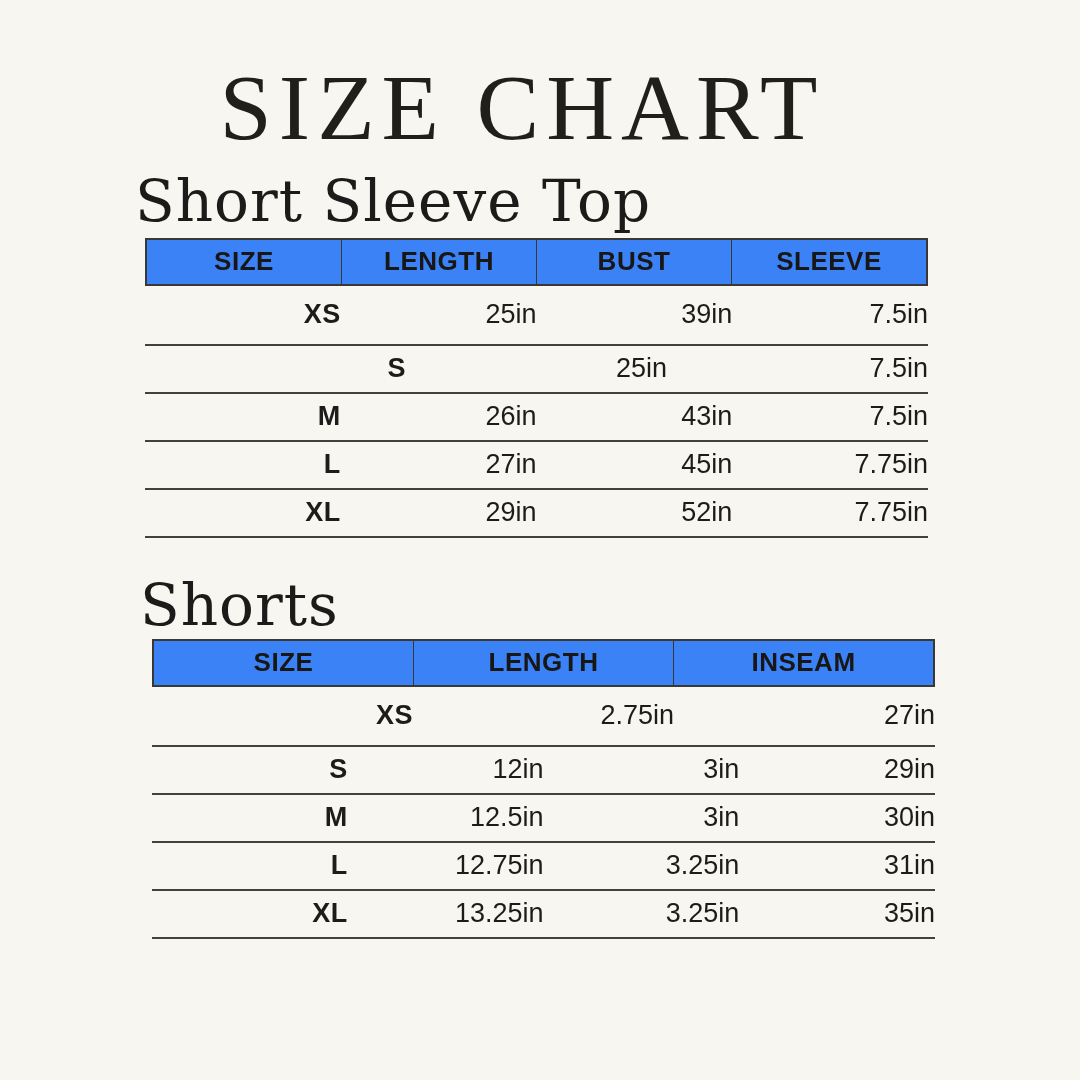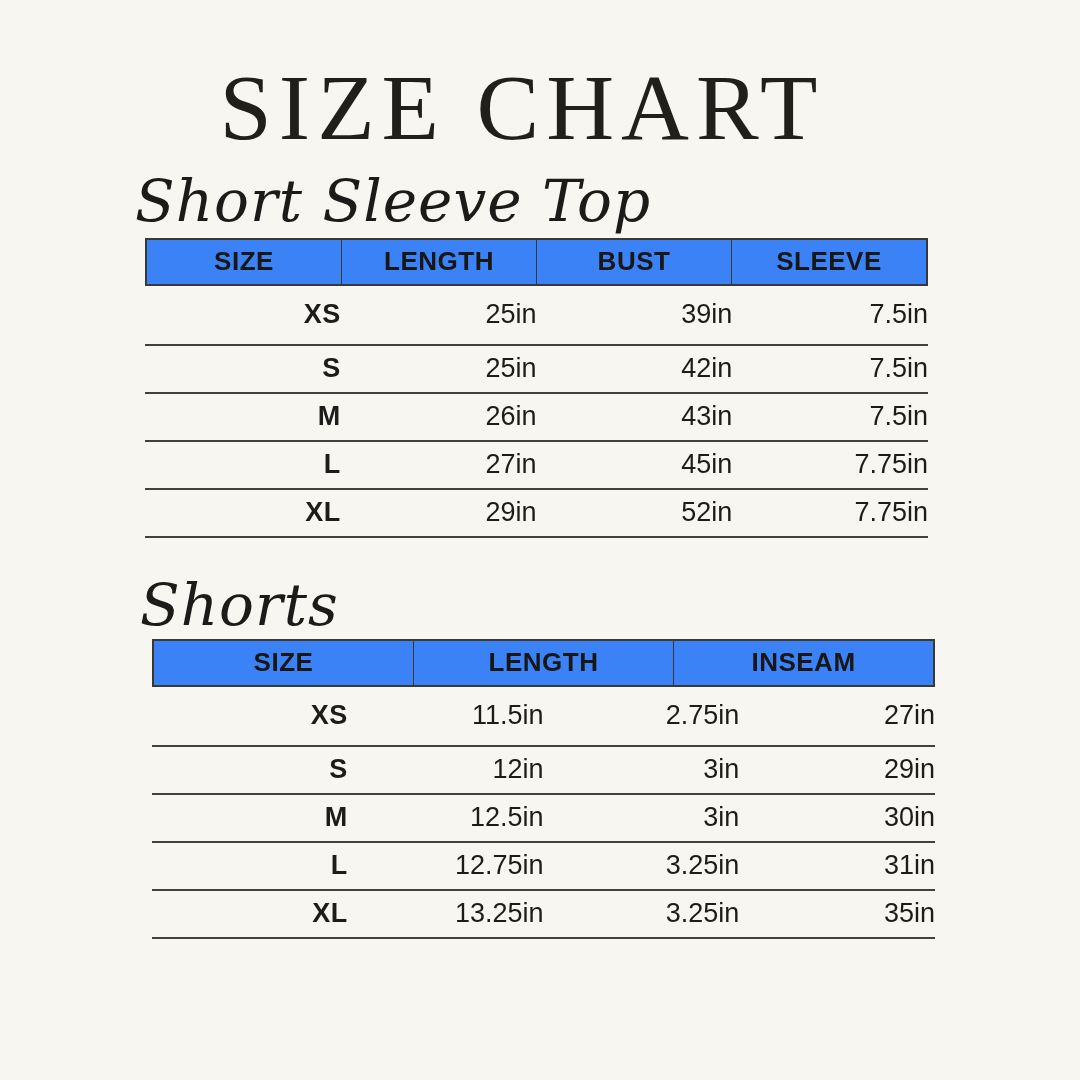--- a/index.html
+++ b/index.html
@@ -18,21 +18,20 @@
     font-family:"Liberation Serif", serif;
     font-weight:400;
     font-size:94px;
     line-height:1.0;
     letter-spacing:7px;
     color:#211f1c;
   }
 
   .section-heading {
     font-family:"DejaVu Serif", serif;
-    font-style:italic;
     font-weight:500;
     font-size:58px;
     line-height:1.1;
     color:#1c1b19;
     letter-spacing:1px;
   }
   .heading-top { margin:16px 0 4px 135px; }
   .heading-shorts { margin:36px 0 1px 140px; }
 
   .size-table { width:783px; }
@@ -91,21 +90,20 @@
     <div class="tbody">
       <div class="tr first">
         <div class="td size">XS</div>
         <div class="td">25in</div>
         <div class="td">39in</div>
         <div class="td">7.5in</div>
       </div>
       <div class="tr">
         <div class="td size">S</div>
         <div class="td">25in</div>
-        <div class="td">42in</div>
         <div class="td">7.5in</div>
       </div>
       <div class="tr">
         <div class="td size">M</div>
         <div class="td">26in</div>
         <div class="td">43in</div>
         <div class="td">7.5in</div>
       </div>
       <div class="tr">
         <div class="td size">L</div>
@@ -126,21 +124,20 @@
 
   <div class="size-table table-shorts">
     <div class="thead">
       <div class="th">SIZE</div>
       <div class="th">LENGTH</div>
       <div class="th">INSEAM</div>
     </div>
     <div class="tbody">
       <div class="tr first">
         <div class="td size">XS</div>
-        <div class="td">11.5in</div>
         <div class="td">2.75in</div>
         <div class="td">27in</div>
       </div>
       <div class="tr">
         <div class="td size">S</div>
         <div class="td">12in</div>
         <div class="td">3in</div>
         <div class="td">29in</div>
       </div>
       <div class="tr">

